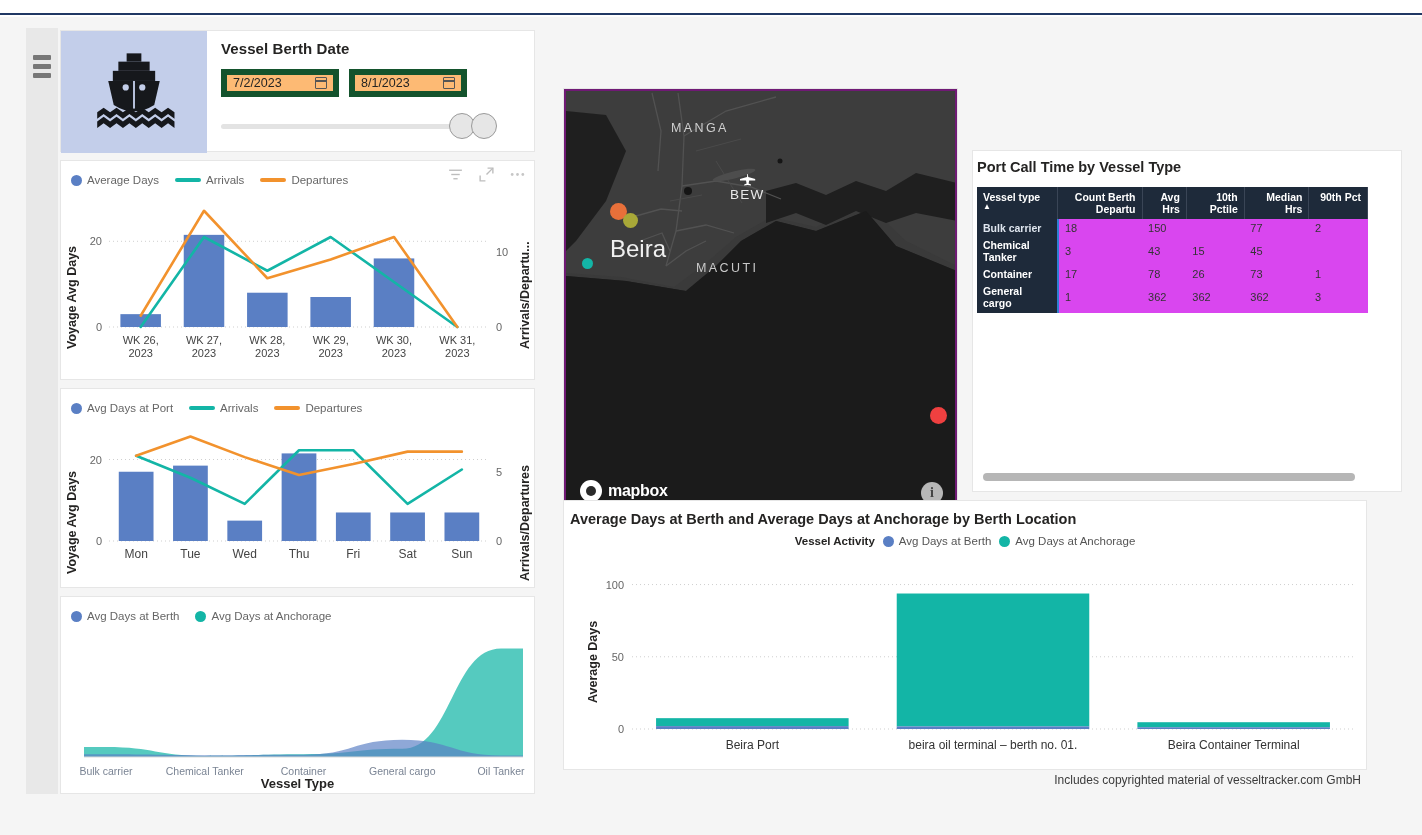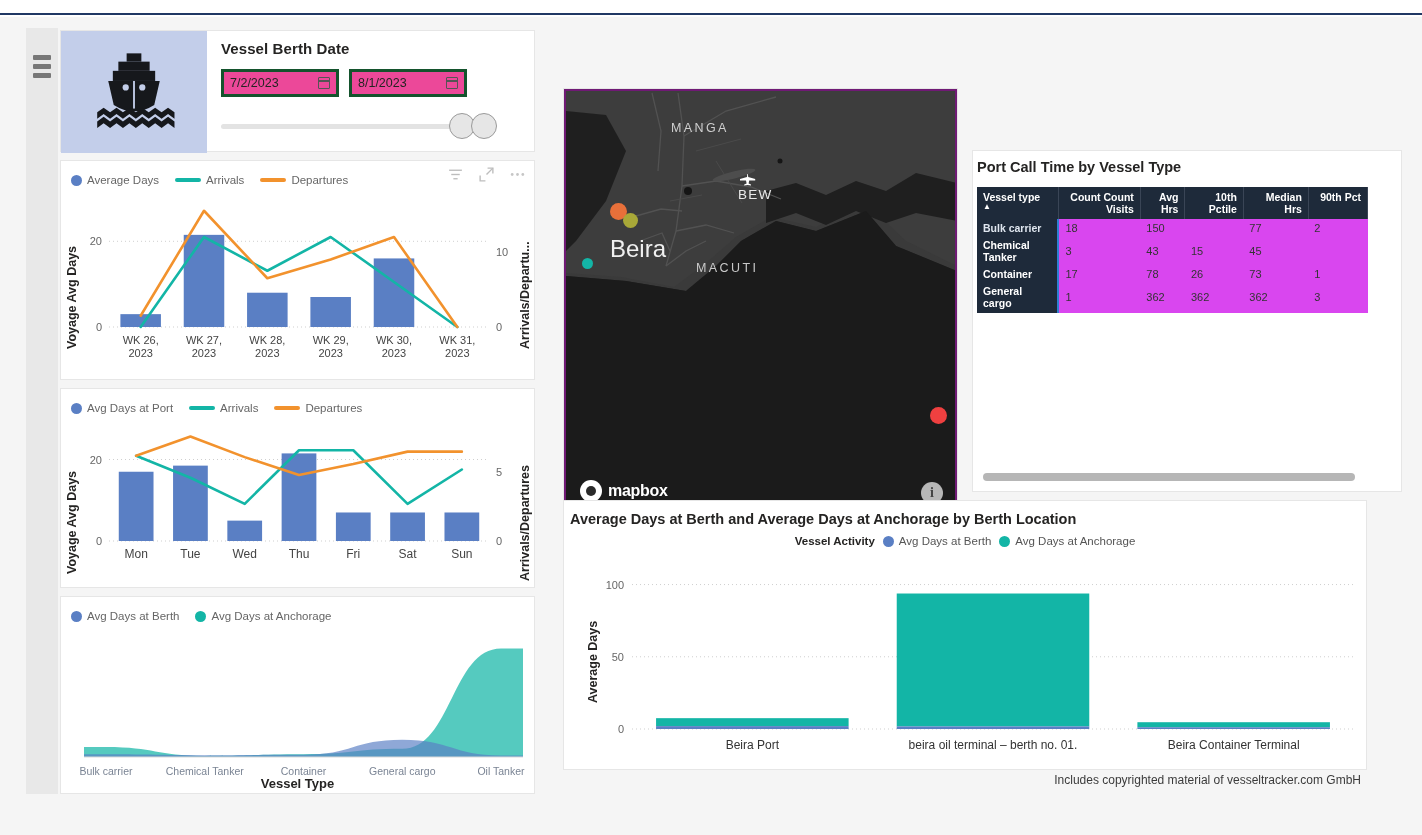--- a/index.html
+++ b/index.html
@@ -21,21 +21,21 @@
   
   .card { position:absolute; background:#ffffff; border:1px solid #e6e6e6; }
 
   
   .slicer { left:60px; top:13px; width:475px; height:122px; }
   .shipbox { position:absolute; left:0; top:0; width:146px; height:122px; background:#c3ceea; display:flex; align-items:center; justify-content:center; }
   .shipbox svg { width:92px; height:86px; }
   .slicer-right { position:absolute; left:160px; top:0; right:0; bottom:0; }
   .slicer-title { font-size:15px; font-weight:bold; color:#252423; margin-top:9px; letter-spacing:.1px;}
   .date-row { display:flex; gap:10px; margin-top:12px; }
-  .date-input { width:118px; height:28px; border:3px solid #14532d; background:#ec4899; display:flex; align-items:center; padding:0 6px; font-size:12.5px; color:#252423; position:relative;}
+  .date-input { width:118px; height:28px; border:6px solid #14532d; background:#fdba74; display:flex; align-items:center; padding:0 6px; font-size:12.5px; color:#252423; position:relative;}
   .date-input .val { flex:1; }
   .cal { width:12px; height:12px; border:1.4px solid #555; border-radius:1px; position:relative;}
   .cal:before { content:""; position:absolute; left:0; right:0; top:2px; height:1.6px; background:#555; }
   .sliderwrap { position:relative; margin-top:16px; width:262px; height:26px; }
   .track { position:absolute; left:0; top:11px; width:248px; height:5px; background:#e3e3e3; border-radius:3px; }
   .knob { position:absolute; top:0; width:26px; height:26px; border-radius:50%; background:#e6e6e6; border:1px solid #9a9a9a; }
   .knob.k1 { left:228px; }
   .knob.k2 { left:250px; }
 
   
@@ -324,21 +324,21 @@
         </g>
         <ellipse cx="168" cy="84" rx="22" ry="3.5" fill="#4d4d4d" transform="rotate(-14 168 84)"></ellipse>
         <circle cx="122" cy="100" r="4" fill="#151515"></circle>
         <circle cx="214" cy="70" r="2.5" fill="#151515"></circle>
         <g fill="#ffffff">
           <path d="M181 86 l-7 2 l0 1.4 l6 .2 l.6 2.8 l-2.4 1.2 v1 l3.4 -.6 l3.4 .6 v-1 l-2.4 -1.2 l.6 -2.8 l6 -.2 v-1.4 l-7 -2 l-.3 -3 h-.6 Z"></path>
         </g>
       </svg>
 
       <div class="mlabel" style="left:105px; top:30px; font-size:12.5px; letter-spacing:2.4px; color:#cfcfcf;">MANGA</div>
-      <div class="mlabel" style="left:172px; top:96px; font-size:13.5px; letter-spacing:1.2px; color:#e9e9e9;">BEW</div>
+      <div class="mlabel" style="left:164px; top:96px; font-size:13.5px; letter-spacing:1.2px; color:#e9e9e9;">BEW</div>
       <div class="mlabel" style="left:44px; top:144px; font-size:24px; color:#f0f0f0;">Beira</div>
       <div class="mlabel" style="left:130px; top:170px; font-size:12.5px; letter-spacing:2.4px; color:#c9c9c9;">MACUTI</div>
 
       <div class="mmark" style="left:44px; top:112px; width:17px; height:17px; background:#e8703a;"></div>
       <div class="mmark" style="left:57px; top:122px; width:15px; height:15px; background:#a8a838;"></div>
       <div class="mmark" style="left:16px; top:167px; width:11px; height:11px; background:#13b5a6;"></div>
       <div class="mmark" style="left:364px; top:316px; width:17px; height:17px; background:#ef4040;"></div>
 
       <div class="mapbox-logo">
         <div class="mb-circle">
@@ -362,21 +362,21 @@
           <col style="width:66px">
             <col style="width:72px">
             <col style="width:70px">
         </colgroup>
         <thead>
           <tr>
             <th>
               <span>Vessel type</span>
               <span class="sortarrow">▲</span>
             </th>
-            <th class="num">Count Count Visits</th>
+            <th class="num">Count Berth Departu</th>
             <th class="num">Avg Hrs</th>
             <th class="num">10th Pctile</th>
             <th class="num">Median Hrs</th>
             <th class="num">90th Pct</th>
           </tr>
         </thead>
         <tbody id="tbl-body">
             <tr>
               <td class="rowhdr">Bulk carrier</td>
               <td>18</td>

